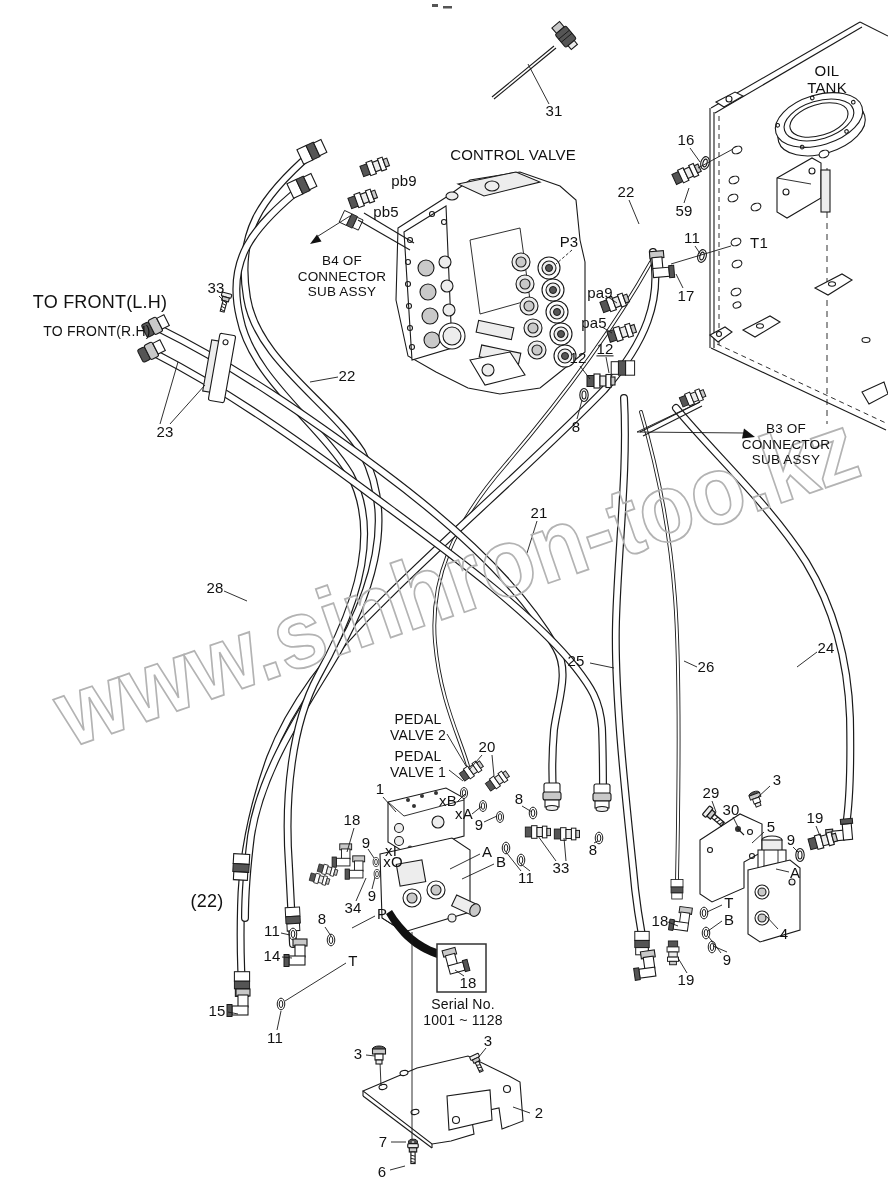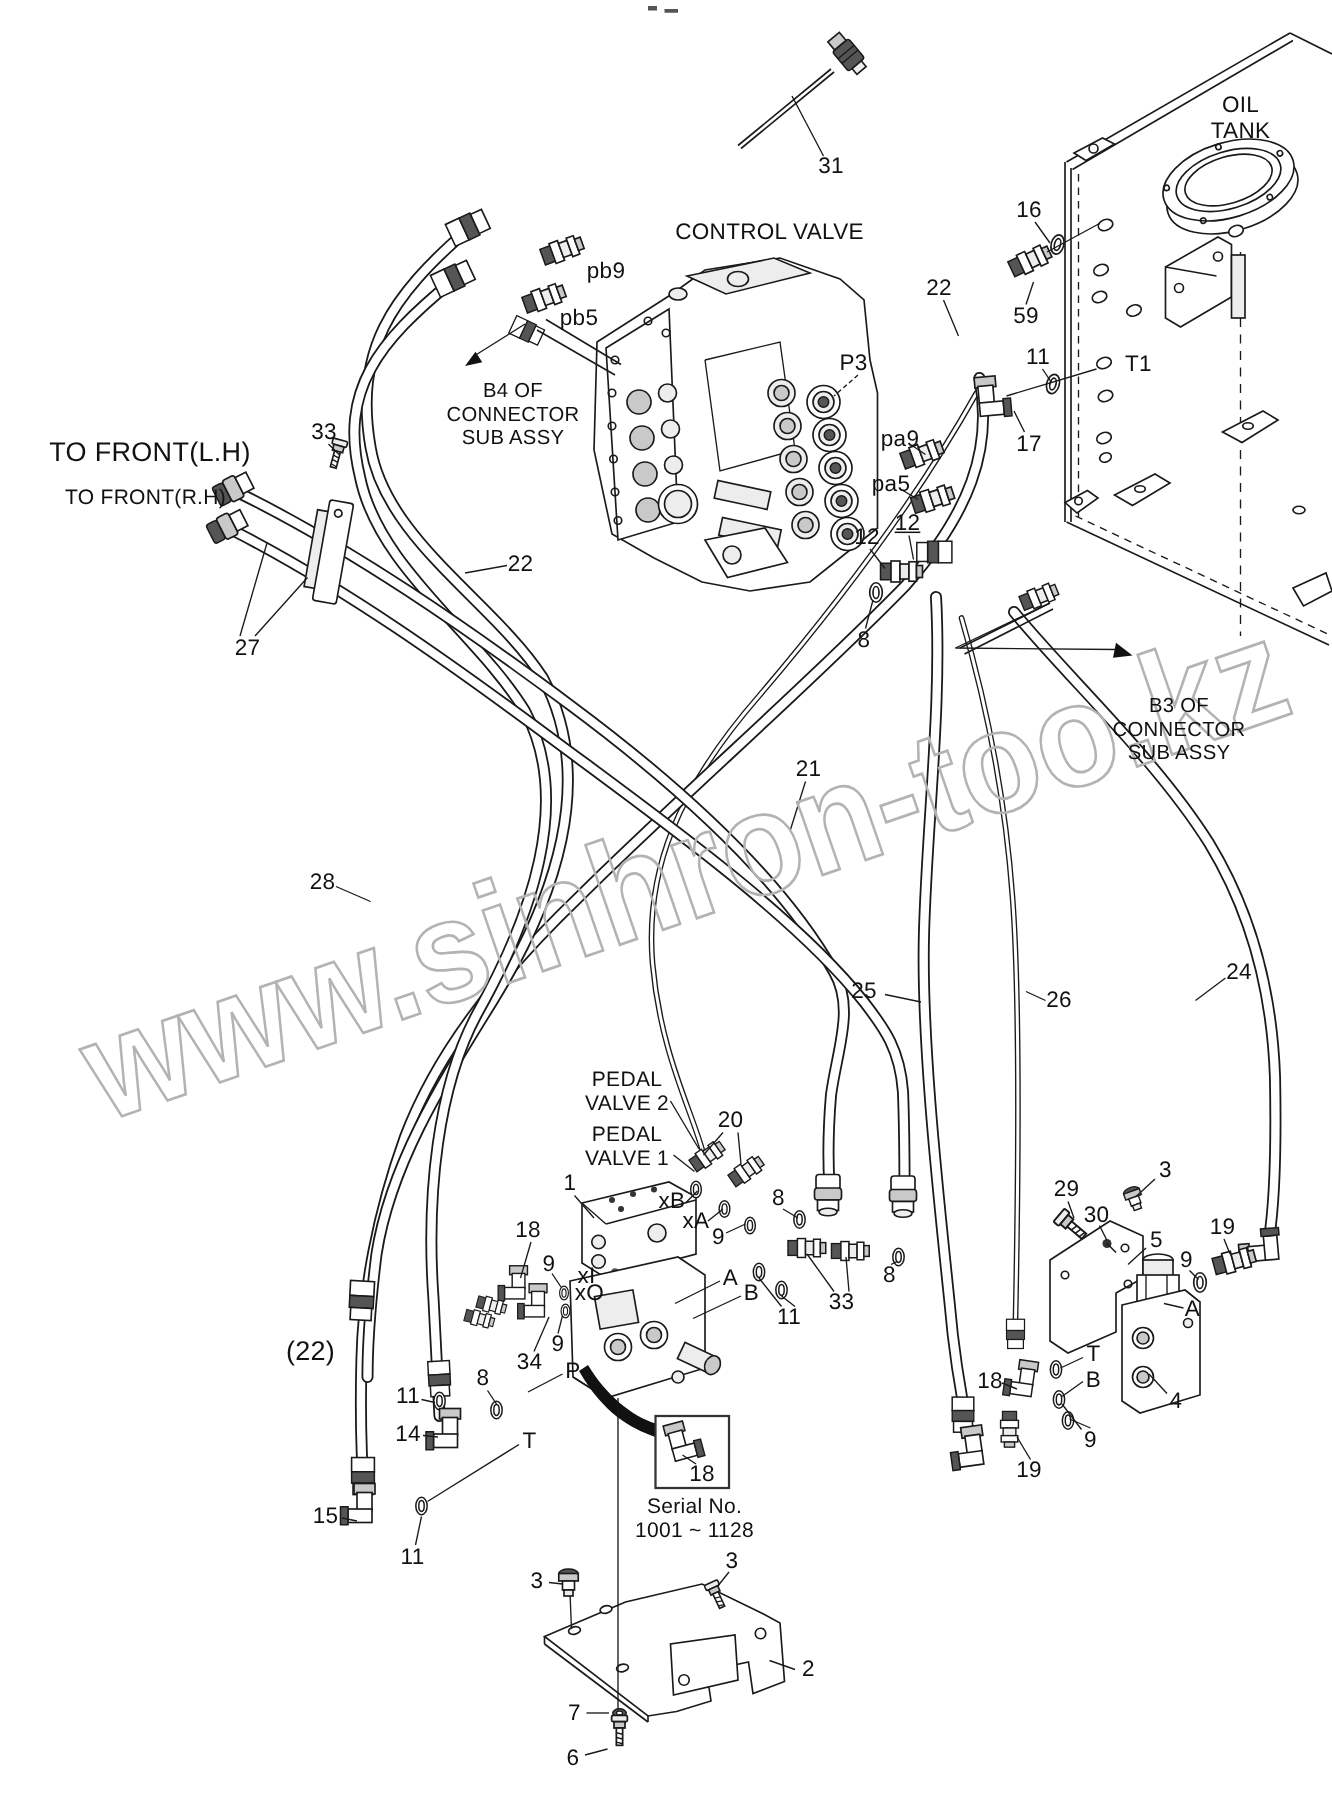--- a/index.html
+++ b/index.html
@@ -489,23 +489,23 @@
       <div class="lbl" style="left: 686px; top: 296px;">17</div>
       <div class="lbl" style="left: 569px; top: 242px;">P3</div>
       <div class="lbl" style="left: 600px; top: 293px;">pa9</div>
       <div class="lbl" style="left: 594px; top: 323px;">pa5</div>
       <div class="lbl" style="left: 578px; top: 358px;">12</div>
       <div class="lbl" style="left: 605px; top: 349px; text-decoration: underline;">12</div>
       <div class="lbl" style="left: 576px; top: 427px;">8</div>
       <div class="lbl" style="left: 216px; top: 288px;">33</div>
       <div class="lbl" style="left: 100px; top: 302px; font-size: 18px;">TO FRONT(L.H)</div>
       <div class="lbl" style="left: 97px; top: 331px; font-size: 14px;">TO FRONT(R.H)</div>
-      <div class="lbl" style="left: 165px; top: 432px;">27</div>
+      <div class="lbl" style="left: 165px; top: 432px;">23</div>
       <div class="lbl" style="left: 347px; top: 376px;">22</div>
-      <div class="lbl" style="left: 786px; top: 486px; font-size: 13.5px; text-align: center;">B3 OF CONNECTOR
+      <div class="lbl" style="left: 786px; top: 444px; font-size: 13.5px; text-align: center;">B3 OF CONNECTOR
 SUB ASSY</div>
       <div class="lbl" style="left: 215px; top: 588px;">28</div>
       <div class="lbl" style="left: 539px; top: 513px;">21</div>
       <div class="lbl" style="left: 576px; top: 661px;">25</div>
       <div class="lbl" style="left: 706px; top: 667px;">26</div>
       <div class="lbl" style="left: 826px; top: 648px;">24</div>
       <div class="lbl" style="left: 418px; top: 727px; font-size: 14px;">PEDAL
 VALVE 2</div>
       <div class="lbl" style="left: 418px; top: 764px; font-size: 14px;">PEDAL
 VALVE 1</div>

